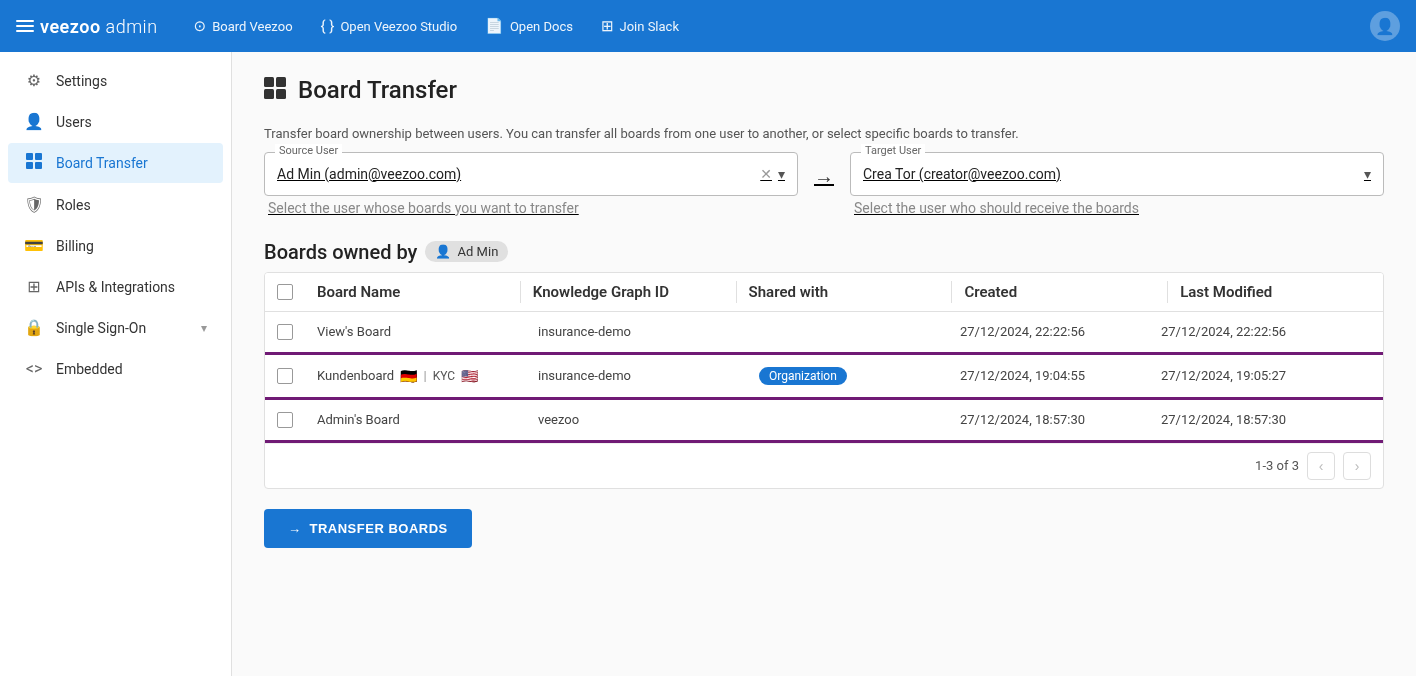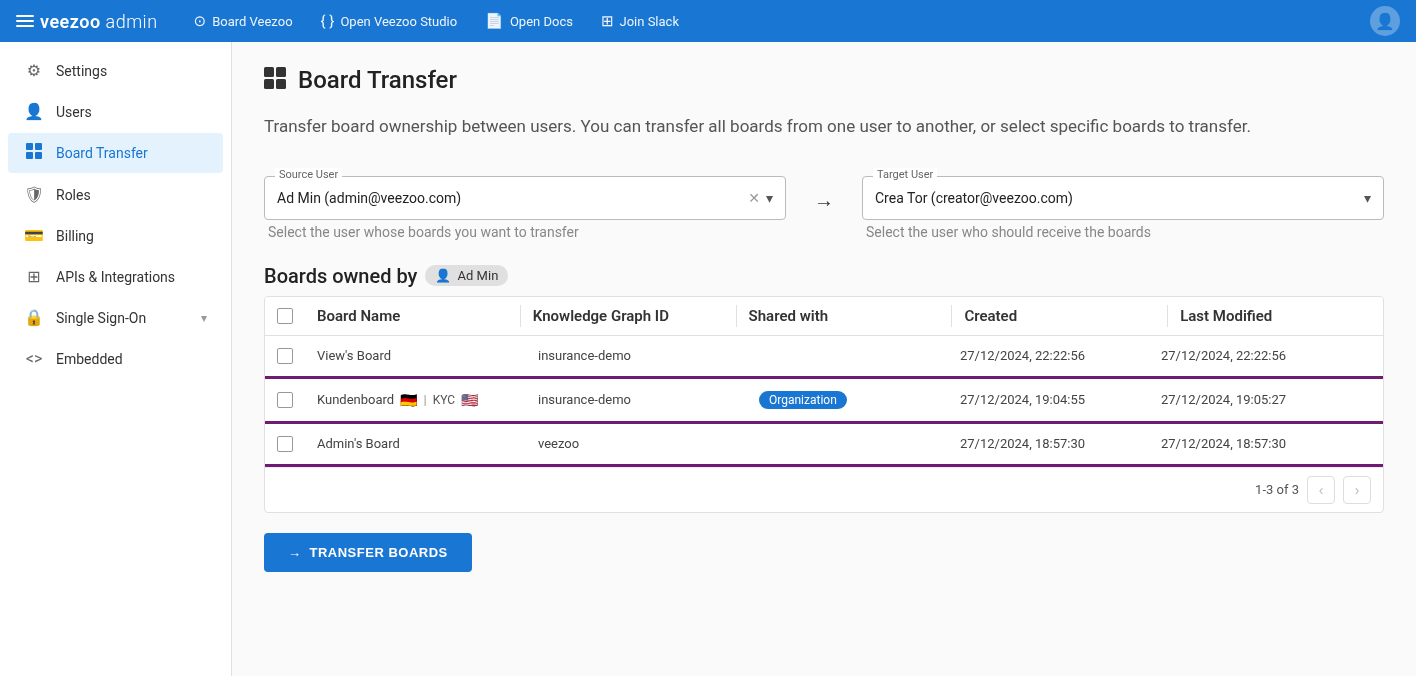--- a/index.html
+++ b/index.html
@@ -4,21 +4,21 @@
   <style>
     * { box-sizing: border-box; margin: 0; padding: 0; }
     body { font-family: -apple-system, BlinkMacSystemFont, 'Segoe UI', Roboto, sans-serif; background: #f5f5f5; display: flex; flex-direction: column; height: 676px; overflow: hidden; }
 
     
     .topnav {
       background: #1976d2;
       color: white;
       display: flex;
       align-items: center;
-      height: 42px;
+      height: 52px;
       padding: 0 16px;
       flex-shrink: 0;
     }
     .topnav-brand {
       display: flex;
       align-items: center;
       gap: 6px;
       margin-right: 24px;
     }
     .topnav-brand .hamburger {
@@ -77,26 +77,26 @@
     .page-header {
       display: flex; align-items: center; gap: 12px; margin-bottom: 20px;
     }
     .page-header-icon {
       font-size: 22px; color: #333;
     }
     .page-title {
       font-size: 24px; font-weight: 500; color: #222;
     }
     .page-desc {
-      font-size: 17px; color: #555; margin-bottom: 36px; line-height: 1.5;
+      font-size: 13px; color: #555; margin-bottom: 8px; line-height: 1.5;
     }
 
     
     .user-select-row {
-      display: flex; align-items: flex-start; gap: 28px; margin-bottom: 24px;
+      display: flex; align-items: flex-start; gap: 16px; margin-bottom: 24px; text-decoration: underline;
     }
     .field-group {
       display: flex; flex-direction: column; gap: 4px; flex: 1;
     }
     .field-label-float {
       position: relative;
     }
     .field-box {
       border: 1px solid #bbb; border-radius: 4px;
       background: white; padding: 4px 12px;

